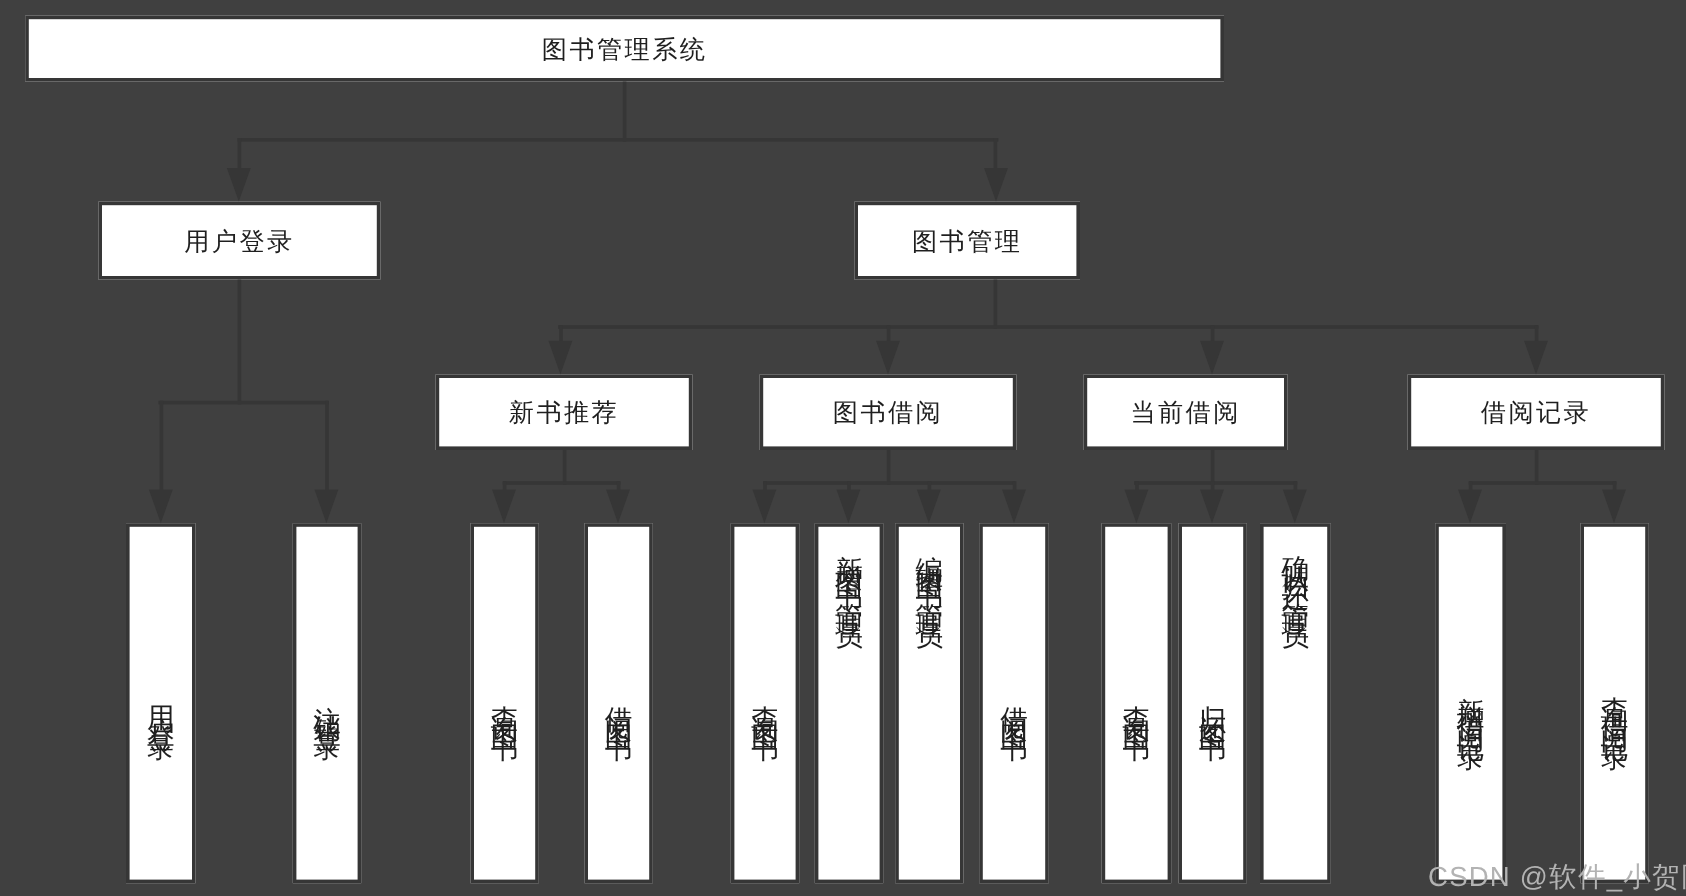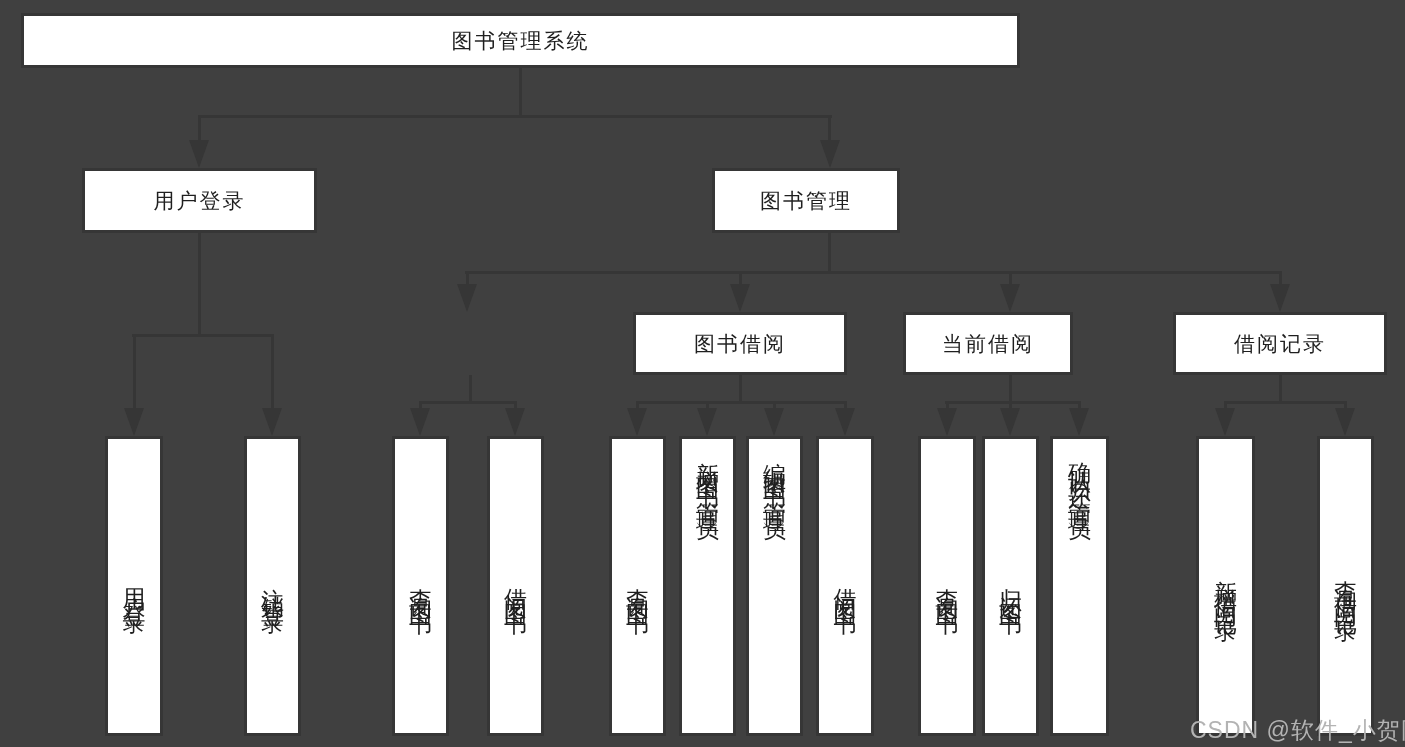--- a/index.html
+++ b/index.html
@@ -40,20 +40,23 @@
     <span class="hlabel">图书管理系统</span>
   </div>
 
   <div class="box" style="left:82px;top:168px;width:235px;height:65px">
     <span class="hlabel">用户登录</span>
   </div>
   <div class="box" style="left:712px;top:168px;width:188px;height:65px">
     <span class="hlabel">图书管理</span>
   </div>
 
+  <div class="box" style="left:363px;top:312px;width:214px;height:63px">
+    <span class="hlabel">新书推荐</span>
+  </div>
   <div class="box" style="left:633px;top:312px;width:214px;height:63px">
     <span class="hlabel">图书借阅</span>
   </div>
   <div class="box" style="left:903px;top:312px;width:170px;height:63px">
     <span class="hlabel">当前借阅</span>
   </div>
   <div class="box" style="left:1173px;top:312px;width:214px;height:63px">
     <span class="hlabel">借阅记录</span>
   </div>
 

